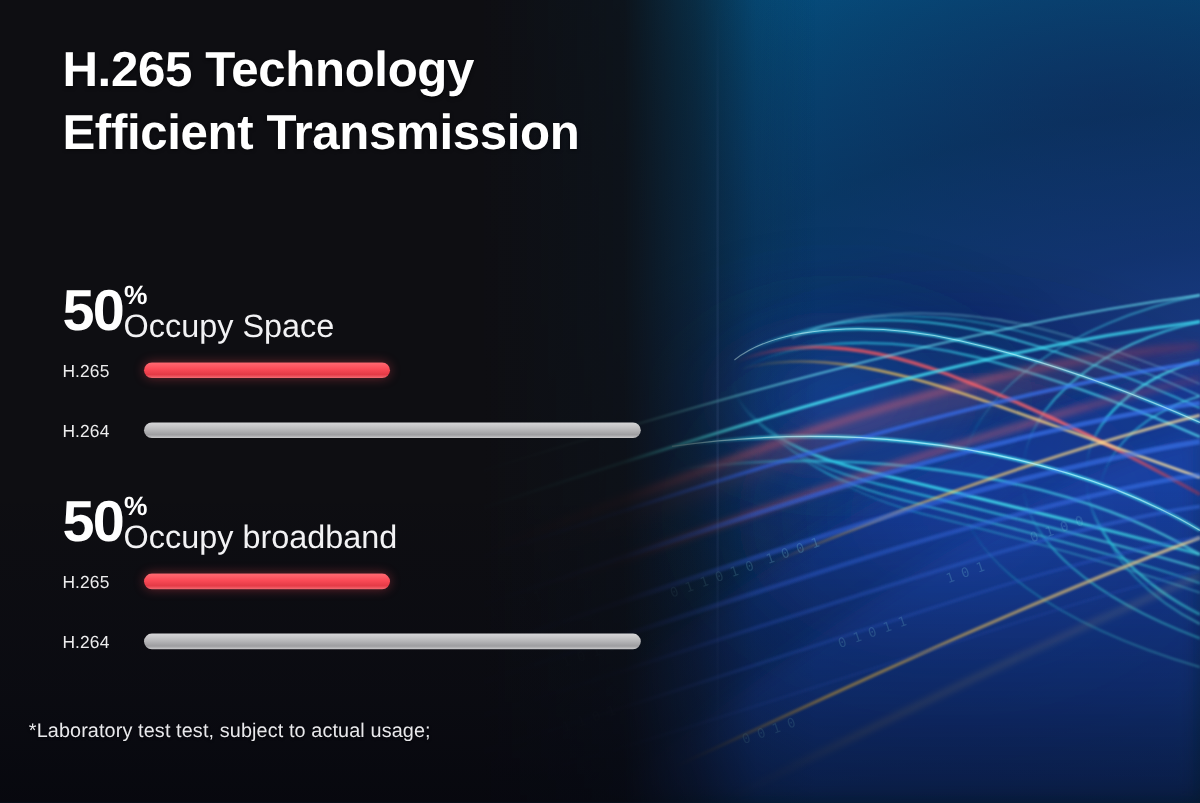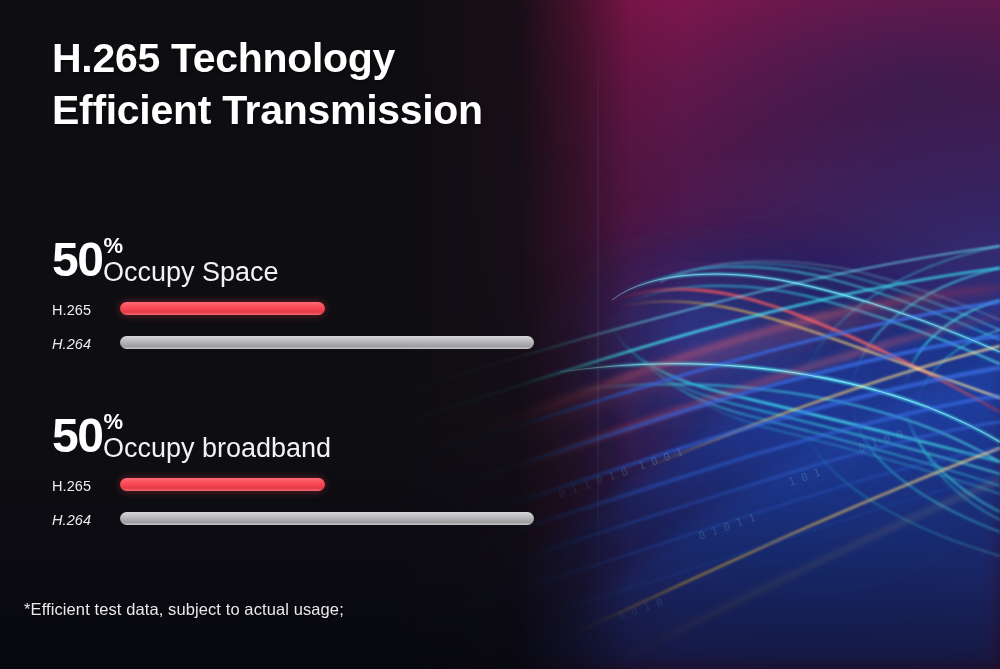--- a/index.html
+++ b/index.html
@@ -8,21 +8,21 @@
     background: #000;
   }
   body {
     font-family: "Liberation Sans", sans-serif;
   }
   #banner {
     position: relative;
     width: 1000px;
     height: 669px;
     overflow: hidden;
-    background: #be185d;
+    background: #0369a1;
   }
 
   
   .bg-layer {
     position: absolute;
     inset: 0;
     pointer-events: none;
   }
   
   .bg-navy {
@@ -102,21 +102,21 @@
     margin-bottom: 2px;
     white-space: nowrap;
   }
 
   .bar-rows { margin-top: 14px; }
   .bar-row {
     display: flex;
     align-items: flex-start;
     height: 22px;
   }
-  .bar-row + .bar-row { margin-top: 12px; font-style: italic; }
+  .bar-row + .bar-row { margin-top: 28px; }
   .bar-label {
     width: 60px;
     color: #ececed;
     font-size: 14.5px;
     font-weight: normal;
     letter-spacing: 0.1px;
     text-align: left;
   }
   .bar-track {
     position: relative;
@@ -328,15 +328,15 @@
         </div>
         <div class="bar-row">
           <span class="bar-label">H.264</span>
           <span class="bar-track">
             <span class="bar-fill grey"></span>
           </span>
         </div>
       </div>
     </div>
 
-    <div class="footnote">*Efficient test data, subject to actual usage;</div>
+    <div class="footnote">*Laboratory test test, subject to actual usage;</div>
   </div>
 </div>
 
 </body></html>

